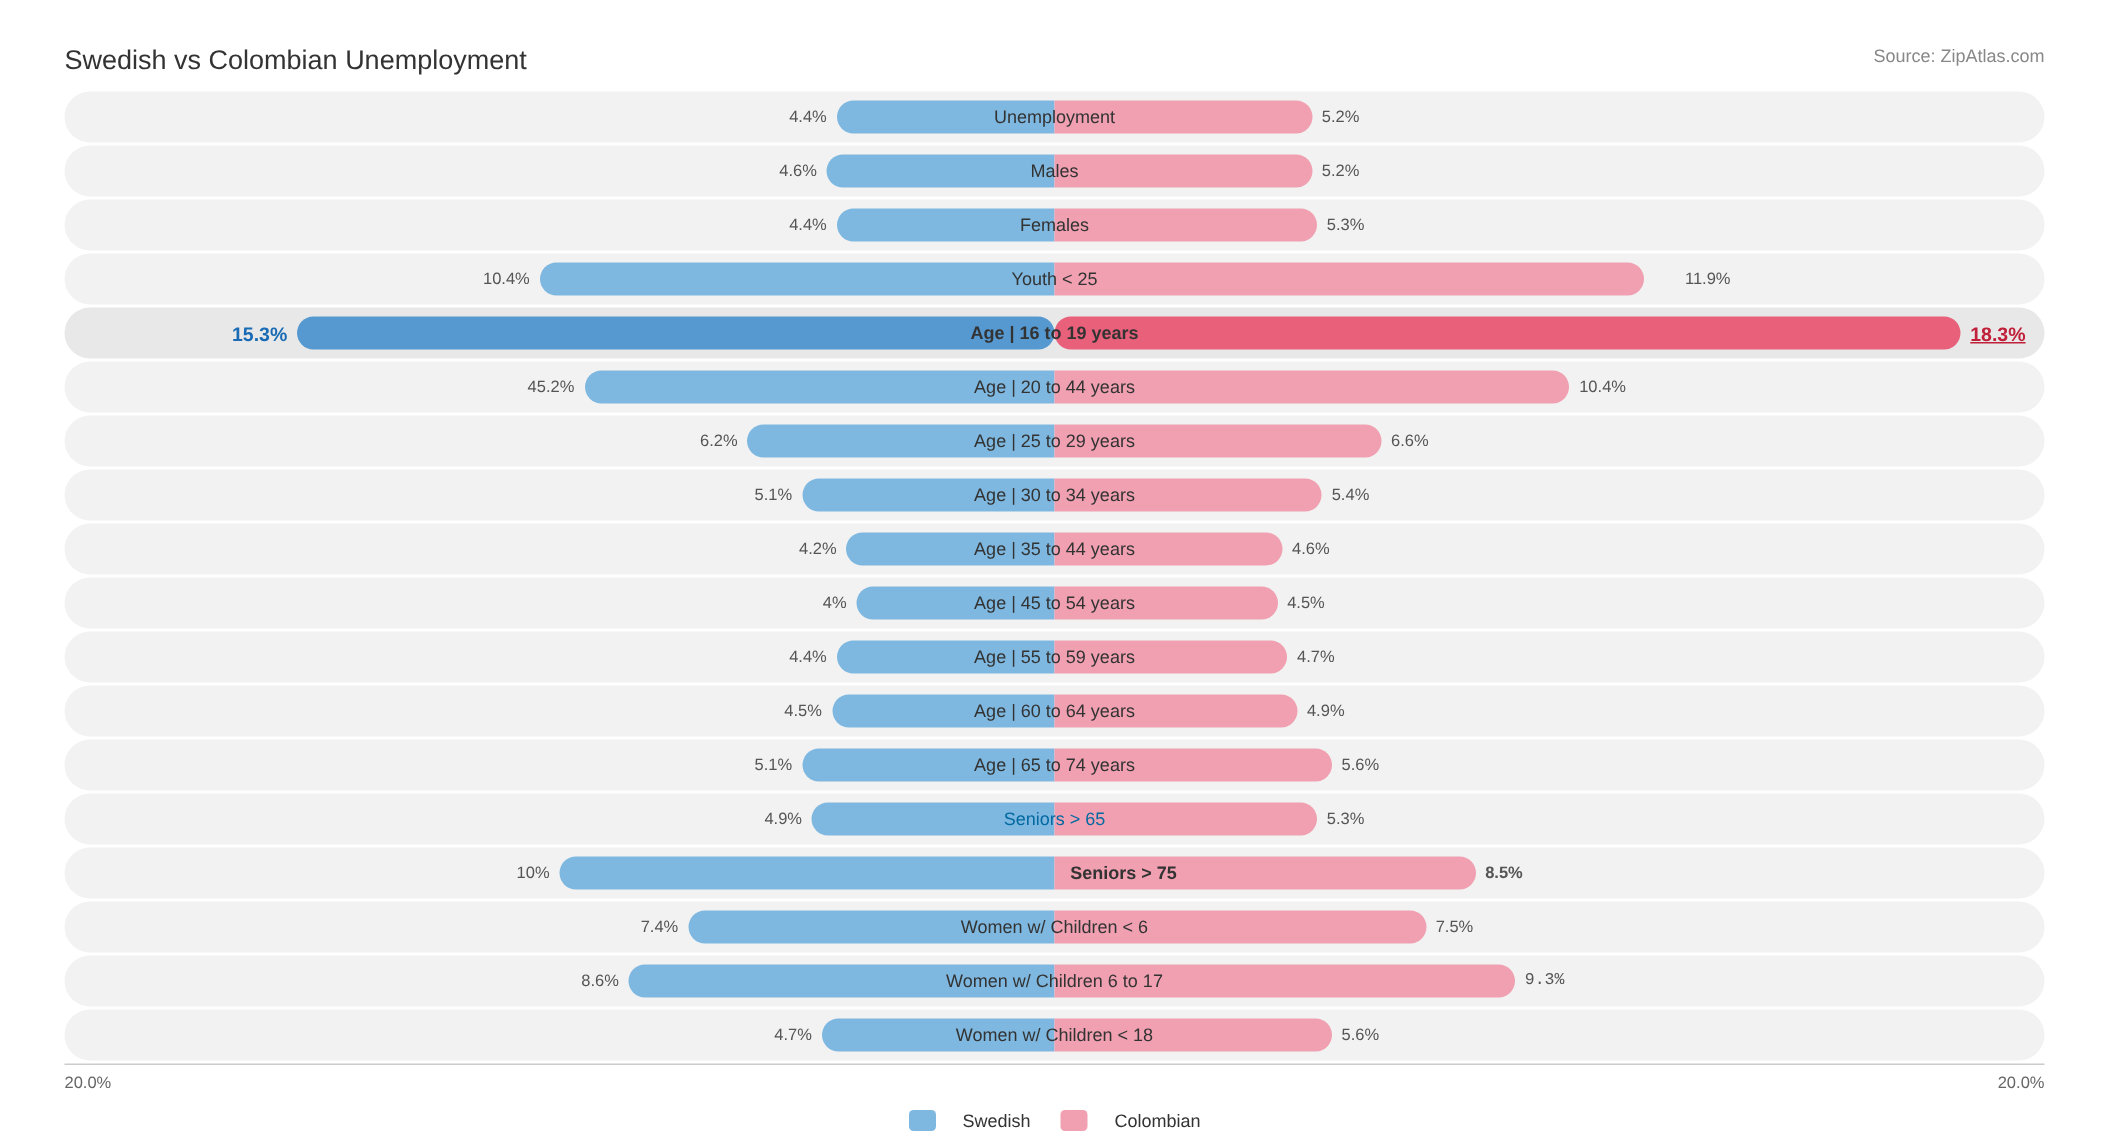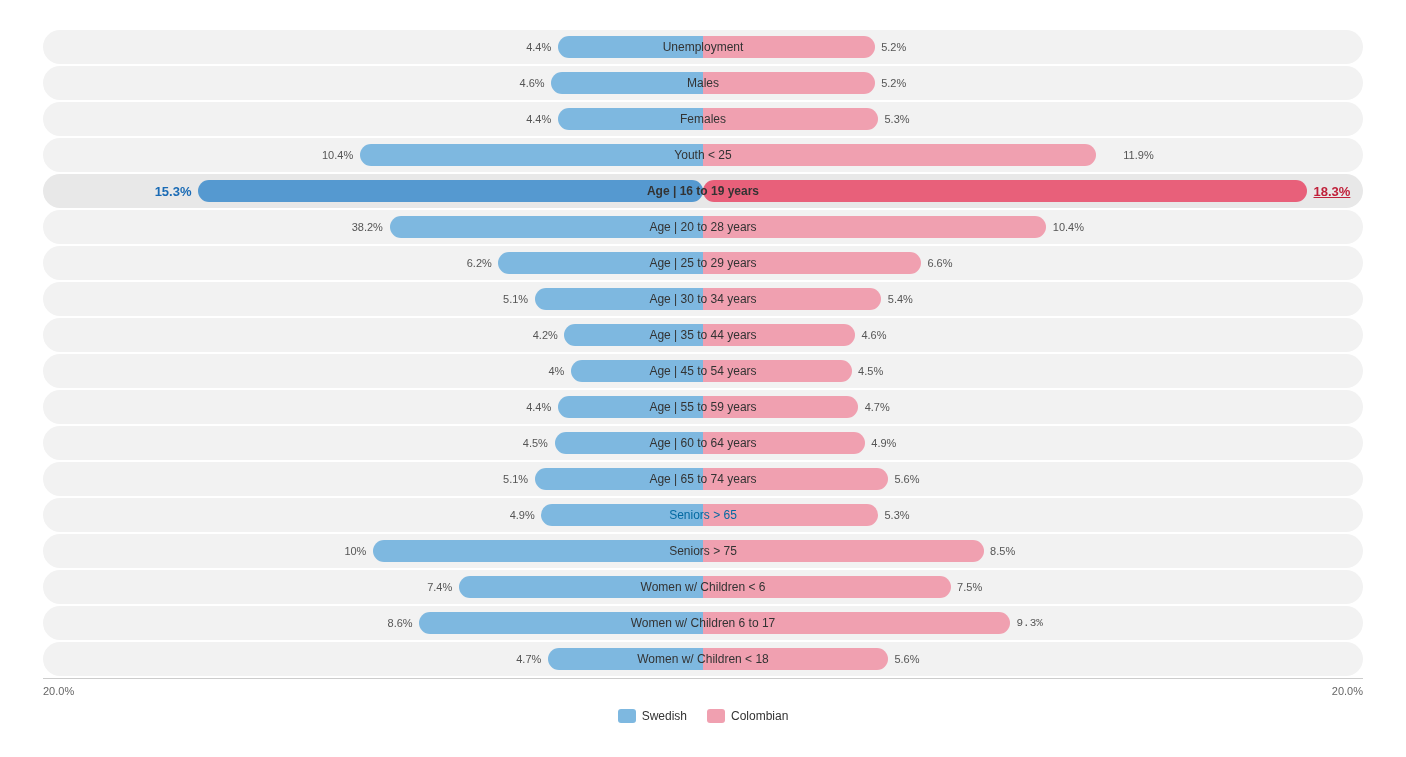--- a/index.html
+++ b/index.html
@@ -114,34 +114,38 @@
       justify-content: center;
       align-items: center;
       gap: 20px;
       margin-top: 8px;
       font-size: 12px;
       color: #333;
     }
     .legend-item {
       display: flex;
       align-items: flex-start;
-      gap: 6px;
+      gap: 18px;
     }
     .legend-box {
       width: 18px;
       height: 14px;
       border-radius: 3px;
     }
     .blue { background: #7eb8e0; }
     .pink { background: #f0a0b0; }
   </style>
 </head>
 <body>
 
 <div class="chart-container">
+  <div class="chart-header">
+    <span class="chart-title">Swedish vs Colombian Unemployment</span>
+    <span class="chart-source">Source: ZipAtlas.com</span>
+  </div>
 
   <div class="chart-area" id="chart-area">
 
   <div class="row">
         <div class="row-bg" style="border-radius: 17px; background: rgb(242, 242, 242);"></div>
         <div class="row-inner">
           <div class="bar-left" style="right: 50%; width: 11%; background: rgb(126, 184, 224);"></div>
           <div class="bar-right" style="left: 50%; width: 13%; background: rgb(240, 160, 176);"></div>
           <span class="label-center" style="font-size: 12px; color: rgb(51, 51, 51); font-weight: normal;">Unemployment</span>
           <span class="val-left" style="right: 61.5%; font-size: 11px; color: rgb(85, 85, 85); font-weight: normal;">4.4%</span>
@@ -186,22 +190,22 @@
           <span class="label-center" style="font-size: 12px; color: rgb(51, 51, 51); font-weight: bold;">Age | 16 to 19 years</span>
           <span class="val-left" style="right: 88.75%; font-size: 13px; color: rgb(26, 107, 181); font-weight: bold;">15.3%</span>
           <span class="val-right" style="left: 96.25%; font-size: 13px; color: rgb(192, 32, 58); font-weight: bold; text-decoration: underline;">18.3%</span>
         </div>
       </div>
       <div class="row">
         <div class="row-bg" style="border-radius: 17px; background: rgb(242, 242, 242);"></div>
         <div class="row-inner">
           <div class="bar-left" style="right: 50%; width: 23.75%; background: rgb(126, 184, 224);"></div>
           <div class="bar-right" style="left: 50%; width: 26%; background: rgb(240, 160, 176);"></div>
-          <span class="label-center" style="font-size: 12px; color: rgb(51, 51, 51); font-weight: normal;">Age | 20 to 28 years</span>
-          <span class="val-left" style="right: 74.25%; font-size: 11px; color: rgb(85, 85, 85); font-weight: normal;">38.2%</span>
+          <span class="label-center" style="font-size: 12px; color: rgb(51, 51, 51); font-weight: normal;">Age | 20 to 44 years</span>
+          <span class="val-left" style="right: 74.25%; font-size: 11px; color: rgb(85, 85, 85); font-weight: normal;">45.2%</span>
           <span class="val-right" style="left: 76.5%; font-size: 11px; color: rgb(85, 85, 85); font-weight: normal;">10.4%</span>
         </div>
       </div>
       <div class="row">
         <div class="row-bg" style="border-radius: 17px; background: rgb(242, 242, 242);"></div>
         <div class="row-inner">
           <div class="bar-left" style="right: 50%; width: 15.5%; background: rgb(126, 184, 224);"></div>
           <div class="bar-right" style="left: 50%; width: 16.5%; background: rgb(240, 160, 176);"></div>
           <span class="label-center" style="font-size: 12px; color: rgb(51, 51, 51); font-weight: normal;">Age | 25 to 29 years</span>
           <span class="val-left" style="right: 66%; font-size: 11px; color: rgb(85, 85, 85); font-weight: normal;">6.2%</span>
@@ -276,23 +280,23 @@
           <span class="label-center" style="font-size: 12px; color: #0369a1; font-weight: normal;">Seniors &gt; 65</span>
           <span class="val-left" style="right: 62.75%; font-size: 11px; color: rgb(85, 85, 85); font-weight: normal;">4.9%</span>
           <span class="val-right" style="left: 63.75%; font-size: 11px; color: rgb(85, 85, 85); font-weight: normal;">5.3%</span>
         </div>
       </div>
       <div class="row">
         <div class="row-bg" style="border-radius: 17px; background: rgb(242, 242, 242);"></div>
         <div class="row-inner">
           <div class="bar-left" style="right: 50%; width: 25%; background: rgb(126, 184, 224);"></div>
           <div class="bar-right" style="left: 50%; width: 21.25%; background: rgb(240, 160, 176);"></div>
-          <span class="label-center" style="font-size: 12px; color: rgb(51, 51, 51); font-weight: normal;">Seniors &gt; 75</span>
+          <span class="label-center" style="font-size: 12px; color: rgb(51, 51, 51); font-weight: bold; margin-left: 46px;">Seniors &gt; 75</span>
           <span class="val-left" style="right: 75.5%; font-size: 11px; color: rgb(85, 85, 85); font-weight: normal;">10%</span>
-          <span class="val-right" style="left: 71.75%; font-size: 11px; color: rgb(85, 85, 85); font-weight: normal;">8.5%</span>
+          <span class="val-right" style="left: 71.75%; font-size: 11px; color: rgb(85, 85, 85); font-weight: bold;">8.5%</span>
         </div>
       </div>
       <div class="row">
         <div class="row-bg" style="border-radius: 17px; background: rgb(242, 242, 242);"></div>
         <div class="row-inner">
           <div class="bar-left" style="right: 50%; width: 18.5%; background: rgb(126, 184, 224);"></div>
           <div class="bar-right" style="left: 50%; width: 18.75%; background: rgb(240, 160, 176);"></div>
           <span class="label-center" style="font-size: 12px; color: rgb(51, 51, 51); font-weight: normal;">Women w/ Children &lt; 6</span>
           <span class="val-left" style="right: 69%; font-size: 11px; color: rgb(85, 85, 85); font-weight: normal;">7.4%</span>
           <span class="val-right" style="left: 69.25%; font-size: 11px; color: rgb(85, 85, 85); font-weight: normal;">7.5%</span>

